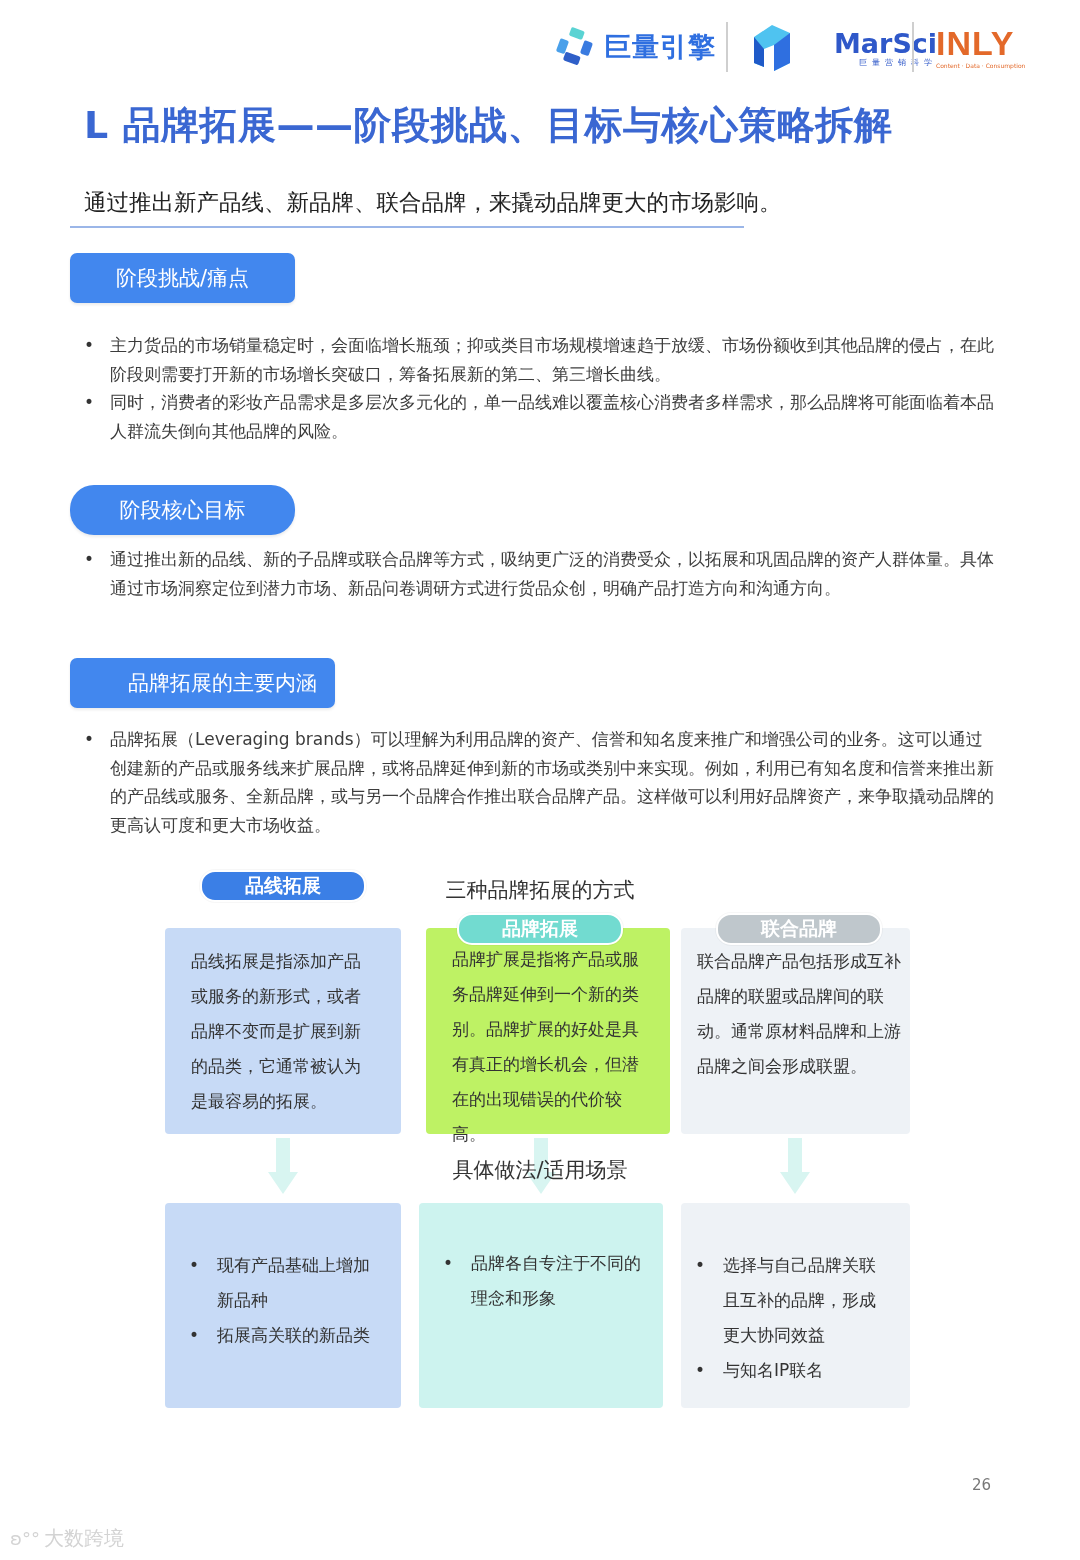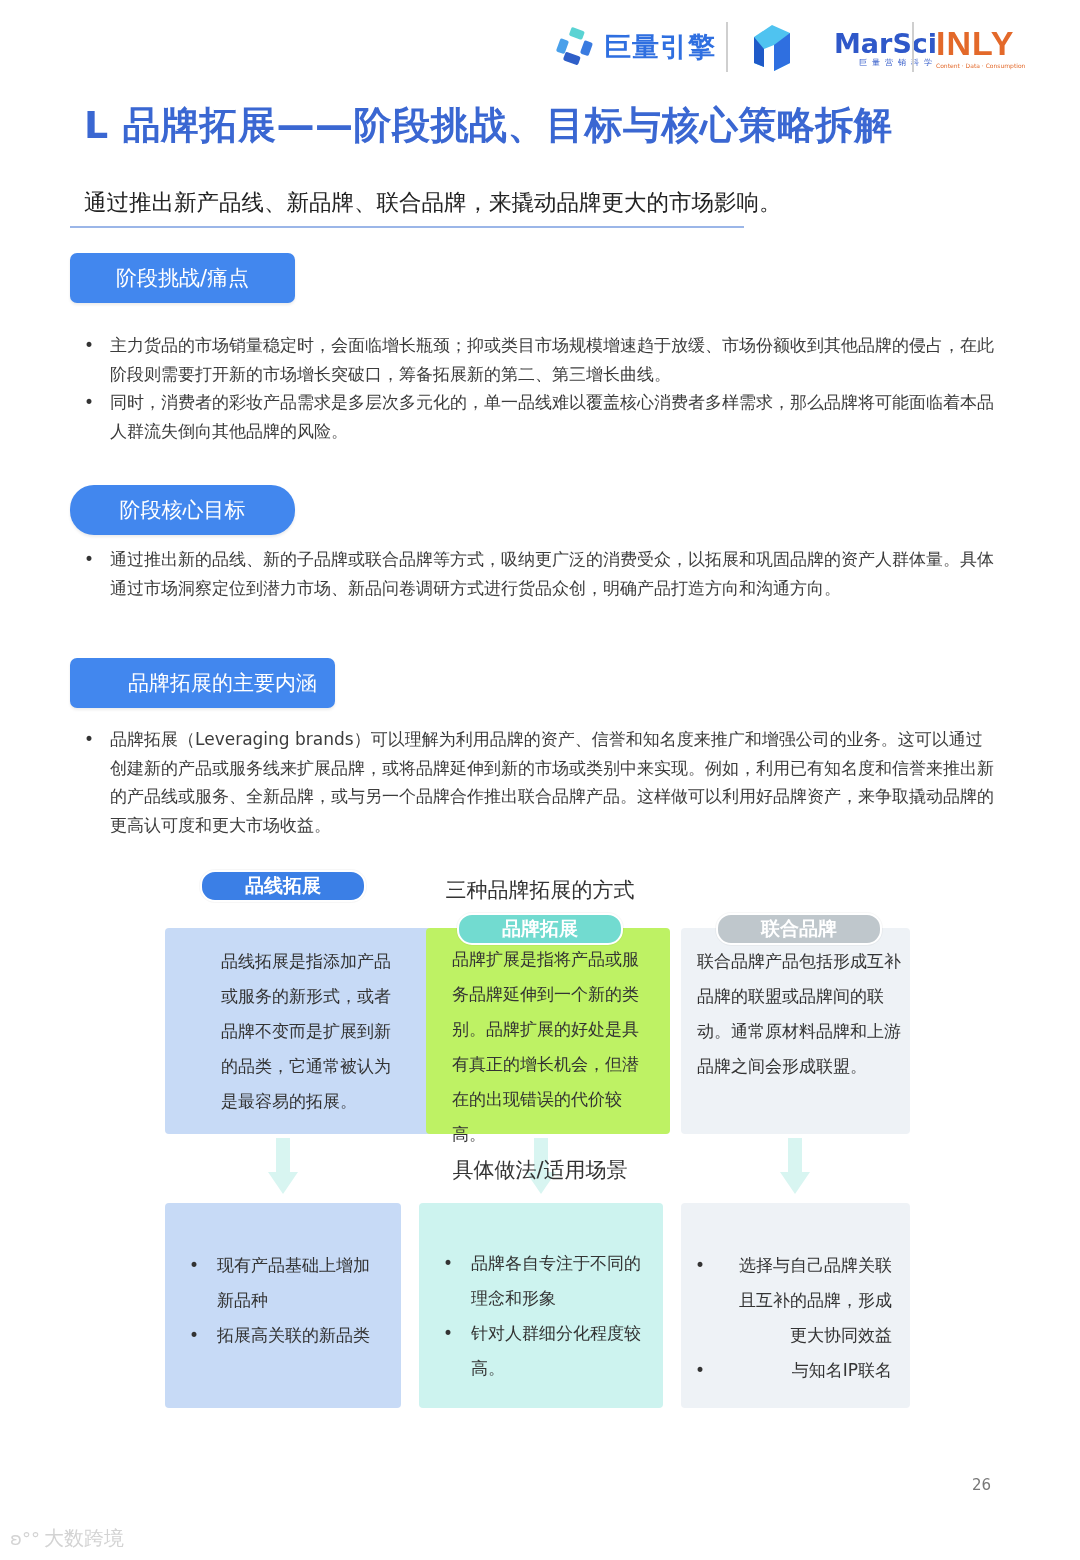--- a/index.html
+++ b/index.html
@@ -97,21 +97,21 @@
   <li>通过推出新的品线、新的子品牌或联合品牌等方式，吸纳更广泛的消费受众，以拓展和巩固品牌的资产人群体量。具体通过市场洞察定位到潜力市场、新品问卷调研方式进行货品众创，明确产品打造方向和沟通方向。</li>
 </ul>
 
 <div class="section-btn" style="top:658px;padding-left:40px;">品牌拓展的主要内涵</div>
 <ul class="bullets" style="top:725px;">
   <li>品牌拓展（Leveraging brands）可以理解为利用品牌的资产、信誉和知名度来推广和增强公司的业务。这可以通过创建新的产品或服务线来扩展品牌，或将品牌延伸到新的市场或类别中来实现。例如，利用已有知名度和信誉来推出新的产品线或服务、全新品牌，或与另一个品牌合作推出联合品牌产品。这样做可以利用好品牌资产，来争取撬动品牌的更高认可度和更大市场收益。</li>
 </ul>
 
 <div class="diagram-title" style="top:876px;">三种品牌拓展的方式</div>
 
-<div class="card" style="left:165px;top:928px;width:236px;height:206px;background:#c7daf6;padding-left:30px;">
+<div class="card" style="left:165px;top:928px;width:236px;height:206px;background:#c7daf6;">
   <div class="card-text" style="padding:16px 26px 0 26px;">品线拓展是指添加产品或服务的新形式，或者品牌不变而是扩展到新的品类，它通常被认为是最容易的拓展。</div>
 </div>
 <div class="card" style="left:426px;top:928px;width:244px;height:206px;background:#bef264;">
   <div class="card-text" style="padding:14px 18px 0 26px;">品牌扩展是指将产品或服务品牌延伸到一个新的类别。品牌扩展的好处是具有真正的增长机会，但潜在的出现错误的代价较高。</div>
 </div>
 <div class="card" style="left:681px;top:928px;width:229px;height:206px;background:#eef2f6;">
   <div class="card-text" style="padding:16px 6px 0 16px;">联合品牌产品包括形成互补品牌的联盟或品牌间的联动。通常原材料品牌和上游品牌之间会形成联盟。</div>
 </div>
 
 <div class="pill" style="left:200px;top:870px;width:162px;background:#3b7fe6;">品线拓展</div>
@@ -135,24 +135,23 @@
 
 <div class="card" style="left:165px;top:1203px;width:236px;height:205px;background:#c7daf6;">
   <ul class="card-list" style="padding:45px 16px 0 24px;">
     <li>现有产品基础上增加新品种</li>
     <li>拓展高关联的新品类</li>
   </ul>
 </div>
 <div class="card" style="left:419px;top:1203px;width:244px;height:205px;background:#cdf3ef;">
   <ul class="card-list" style="padding:43px 20px 0 24px;">
     <li>品牌各自专注于不同的理念和形象</li>
-    <li>针对人群细分化程度较高。</li>
   </ul>
 </div>
-<div class="card" style="left:681px;top:1203px;width:229px;height:205px;background:#eef2f6;text-align:right;">
+<div class="card" style="left:681px;top:1203px;width:229px;height:205px;background:#eef2f6;">
   <ul class="card-list" style="padding:45px 18px 0 14px;">
     <li>选择与自己品牌关联且互补的品牌，形成更大协同效益</li>
     <li>与知名IP联名</li>
   </ul>
 </div>
 
 <div class="abs page-num">26</div>
 <div class="abs watermark">
   <span style="font-size:18px;">ʚ°°</span>
   <span>大数跨境</span>

